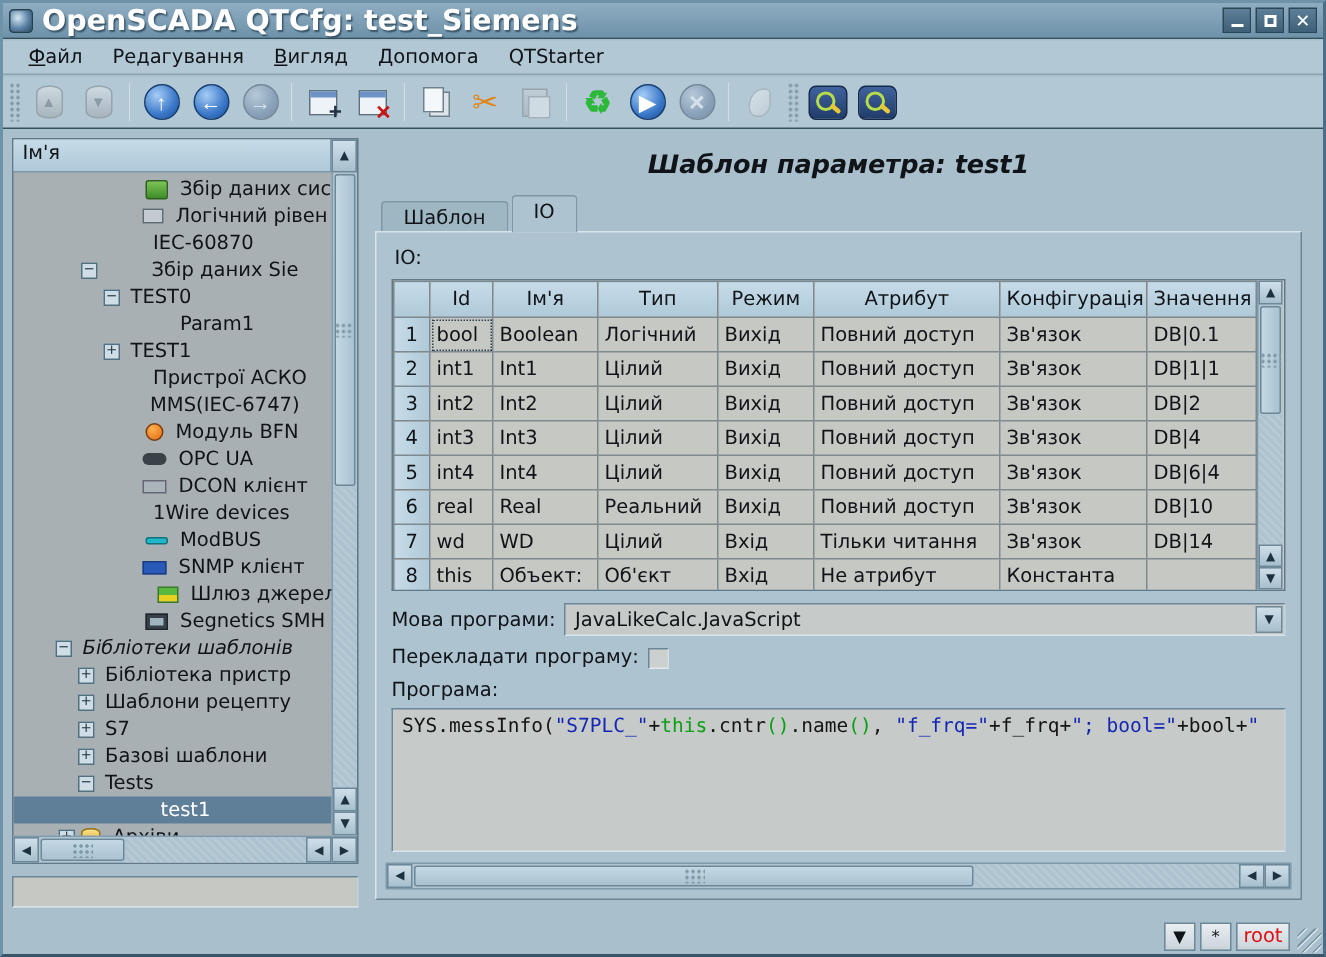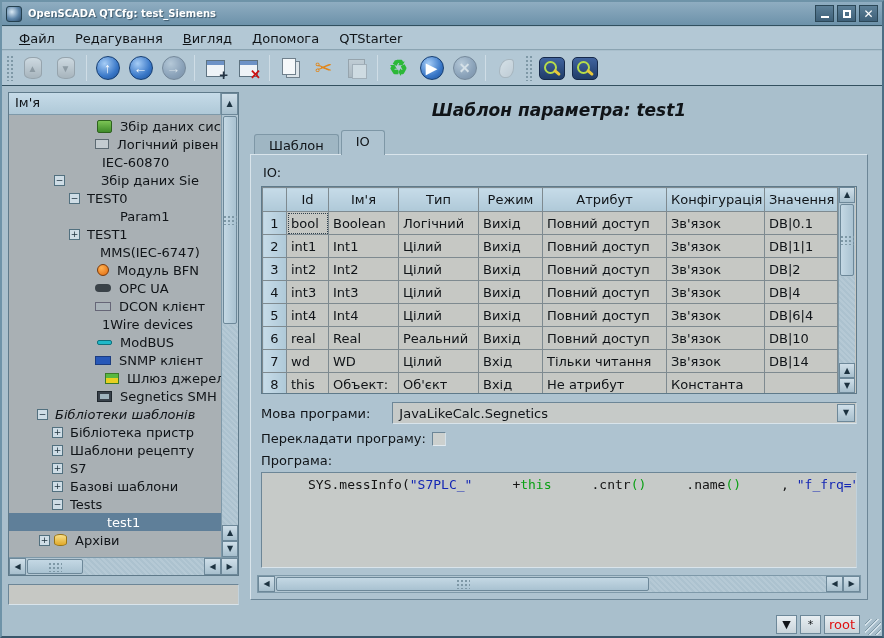--- a/index.html
+++ b/index.html
@@ -12,21 +12,21 @@
   
   .win-frame { position:absolute; inset:0; border:2px solid #6e93a8; border-bottom-color:#39566a; border-right-color:#4c6e84; }
 
   
   .titlebar { position:absolute; left:2px; top:2px; right:2px; height:24px;
     background:linear-gradient(#8fadc1,#6d92aa); border-bottom:1px solid #31505f;
     display:flex; align-items:center; padding:0 4px; gap:6px; }
   .app-icon { width:16px; height:16px; border-radius:3px;
     background:radial-gradient(circle at 35% 35%, #d8e8f4, #5c84a8 55%, #2c4a66);
     border:1px solid #24404f; }
-  .title-text { color:#ffffff; font-weight:bold; font-size:10px; text-shadow:1px 1px 1px #3a5568; flex:1; }
+  .title-text { color:#ffffff; font-weight:bold; font-size:19px; text-shadow:1px 1px 1px #3a5568; flex:1; }
   .win-btns { display:flex; gap:3px; }
   .win-btn { width:19px; height:17px; background:linear-gradient(#5d8098,#3e6078);
     border:1px solid #2b4757; display:flex; align-items:center; justify-content:center; color:#fff; }
   .glyph-min { width:8px; height:2px; background:#fff; margin-top:7px; }
   .glyph-max { width:8px; height:8px; border:2px solid #fff; }
   .glyph-close { font-size:12px; font-weight:bold; line-height:1; }
 
   
   .menubar { position:absolute; left:2px; top:27px; right:2px; height:23px;
     background:#b3c8d5; border-bottom:1px solid #8ba4b2; display:flex; align-items:center; padding-left:8px; gap:2px; }
@@ -128,29 +128,29 @@
   table.io { border-collapse:collapse; table-layout:fixed; width:575px; flex:none; }
   table.io th, table.io td { border:1px solid #7e8a90; font-weight:normal; font-size:13px;
     padding:2px 4px; height:23px; overflow:hidden; white-space:nowrap; }
   table.io thead th { background:linear-gradient(#c6dbe8,#afc9d8); text-align:center; height:24px; }
   table.io td.rownum { background:linear-gradient(90deg,#c6dbe8,#afc9d8); text-align:center; }
   table.io td { background:#c6c8c4; }
   table.io td.focused { outline:1px dotted #30404c; outline-offset:-2px; }
   .io-vsb { width:17px; display:flex; flex-direction:column; background:#b2c6d2; border-left:1px solid #7e99a9; flex:none; }
 
   
-  .lang-row { display:flex; align-items:center; margin-top:8px; gap:22px; }
+  .lang-row { display:flex; align-items:center; margin-top:8px; gap:6px; }
   .combo { flex:1; height:22px; background:#c6cac8; display:flex; align-items:center; position:relative; padding-left:6px; }
   .combo-arrow { position:absolute; right:1px; top:1px; bottom:1px; width:18px; }
   .check-row { display:flex; align-items:center; margin-top:7px; gap:6px; }
   .checkbox { width:14px; height:14px; background:#ccd0ce; border:1px solid #6c8697; border-bottom-color:#e2eaf0; border-right-color:#d4e0e8; }
   .prog-label { margin-top:7px; }
   .code-area { margin-top:4px; height:96px; background:#c6cac8; padding:4px 6px;
     font-family:"DejaVu Sans Mono","Liberation Mono",monospace; font-size:13px; white-space:pre; overflow:hidden; }
-  .seg-code { color:#141414;margin-left:40px; } .seg-str { color:#1427b4; } .seg-kw { color:#0aa014; }
+  .seg-code { color:#141414; } .seg-str { color:#1427b4; } .seg-kw { color:#0aa014; }
   .page-hsb { position:absolute; left:6px; right:6px; bottom:6px; height:18px; display:flex; background:#b2c6d2; border:1px solid #7e99a9; }
 
   
   .statusbar { position:absolute; left:2px; bottom:2px; right:2px; height:24px; display:flex;
     align-items:center; justify-content:flex-end; gap:3px; padding-right:22px; }
   .st-btn { height:19px; min-width:21px; background:linear-gradient(#e8eef2,#c9d4da); border:1px solid #6d8899;
     display:flex; align-items:center; justify-content:center; font-size:11px; }
   .st-user { color:#e01010; font-weight:normal; padding:0 4px; font-size:13px; }
   .resize-grip { position:absolute; right:3px; bottom:3px; width:16px; height:16px;
     background:repeating-linear-gradient(135deg, transparent 0 3px, #7e98a6 3px 4px, #d4e2ea 4px 5px); }
@@ -268,20 +268,23 @@
         <div class="trow" style="padding-left: 60px;">
           <span class="expander">−</span>
           <span class="lbl">TEST0</span>
         </div>
         <div class="trow" style="padding-left: 108px;">
           <span class="lbl">Param1</span>
         </div>
         <div class="trow" style="padding-left: 60px;">
           <span class="expander">+</span>
           <span class="lbl">TEST1</span>
+        </div>
+        <div class="trow" style="padding-left: 90px;">
+          <span class="lbl">Пристрої АСКО</span>
         </div>
         <div class="trow" style="padding-left: 88px;">
           <span class="lbl">MMS(IEC-6747)</span>
         </div>
         <div class="trow" style="padding-left: 88px;">
           <span class="ticon ti-bfn-icon"></span>
           <span class="lbl">Модуль BFN</span>
         </div>
         <div class="trow" style="padding-left: 86px;">
           <span class="ticon ti-opcua-icon"></span>
@@ -477,21 +480,21 @@
           </div>
         <div class="sb-track" style="flex:1;"></div>
         <div class="sb-btn" style="height:15px;">▲</div>
         <div class="sb-btn" style="height:15px;">▼</div>
       </div>
     </div>
 
     <div class="lang-row">
       <span>Мова програми:</span>
       <div class="combo sunken">
-        <span>JavaLikeCalc.Segnetics</span>
+        <span>JavaLikeCalc.JavaScript</span>
         <span class="combo-arrow sb-btn">▼</span>
       </div>
     </div>
 
     <div class="check-row">
       <span>Перекладати програму:</span>
       <span class="checkbox"></span>
     </div>
 
     <div class="prog-label">Програма:</div>

